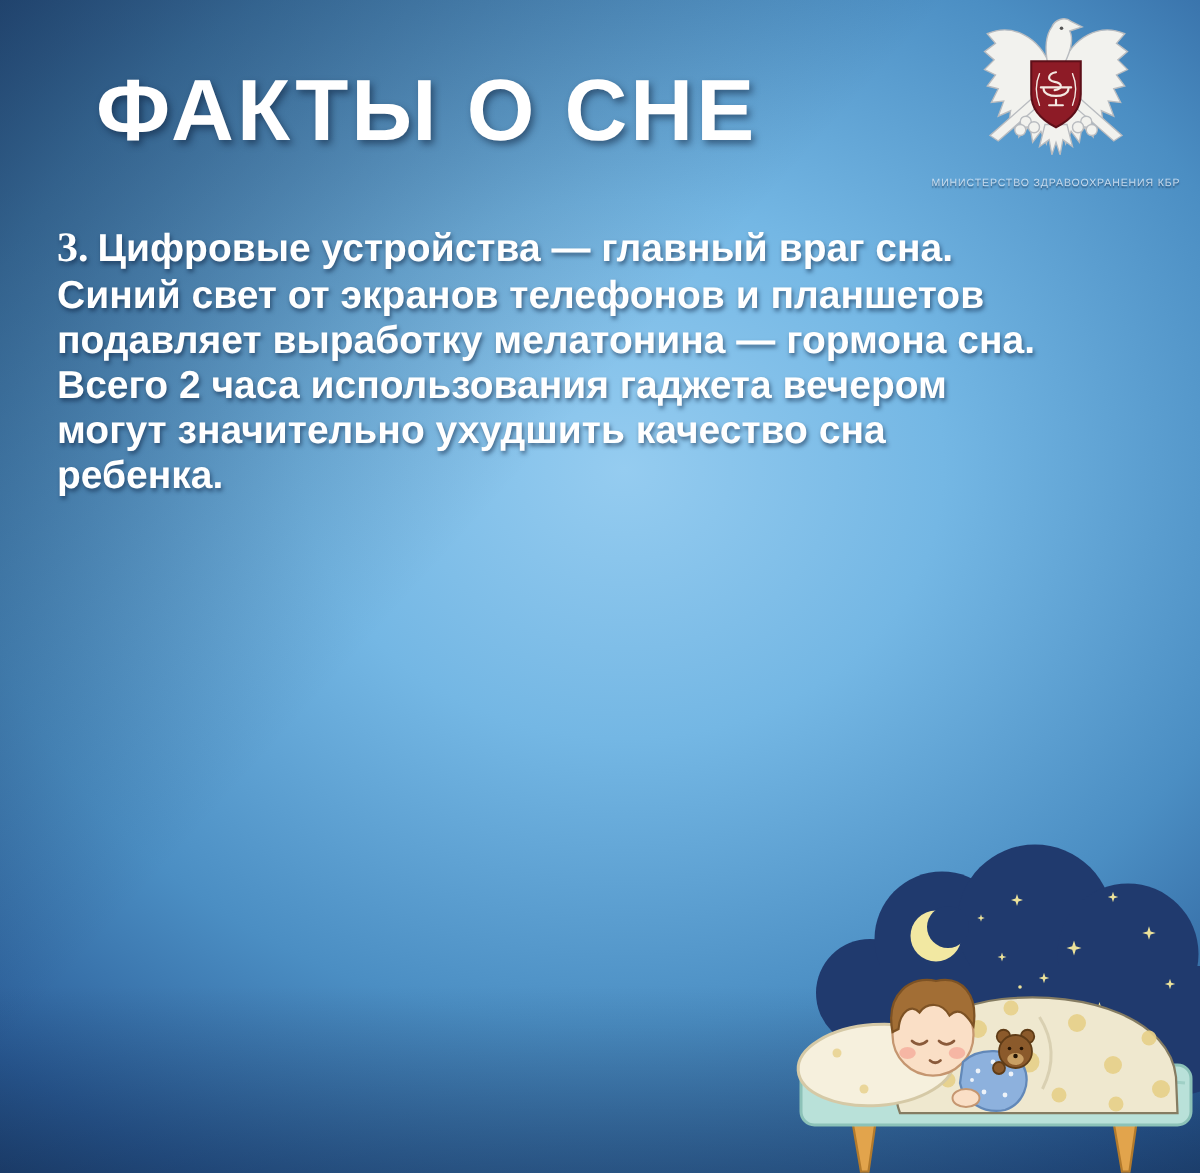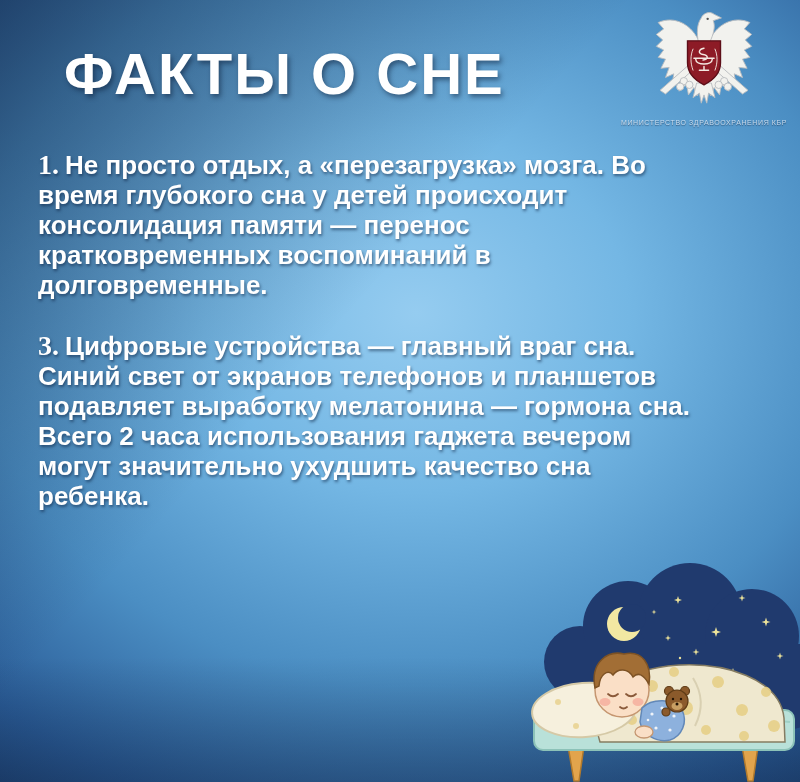--- a/index.html
+++ b/index.html
@@ -79,21 +79,20 @@
         <path d="M49,57 L71,57"></path>
         <path d="M60,66 L60,69 M55,70 L65,70"></path>
         <path d="M48,70 C45,62 45,54 48,47" stroke-width="1"></path>
         <path d="M72,70 C75,62 75,54 72,47" stroke-width="1"></path>
       </g>
     </svg>
     <div class="emblem-caption">МИНИСТЕРСТВО ЗДРАВООХРАНЕНИЯ КБР</div>
   </div>
 
   <div class="facts">
-    <p class="fact"><span class="num">1.</span><span>Не просто отдых, а «перезагрузка» мозга. Во время глубокого сна у детей происходит консолидация памяти — перенос кратковременных воспоминаний в долговременные.</span></p>
     <p class="fact"><span class="num">3.</span><span>Цифровые устройства — главный враг сна. Синий свет от экранов телефонов и планшетов подавляет выработку мелатонина — гормона сна. Всего 2 часа использования гаджета вечером могут значительно ухудшить качество сна ребенка.</span></p>
   </div>
 
   <svg class="illustration" viewBox="0 0 272 222" aria-hidden="true">
 
     <g fill="#203a6e">
       <circle cx="52" cy="102" r="36"></circle>
       <circle cx="100" cy="66" r="45"></circle>
       <circle cx="162" cy="55" r="52"></circle>
       <circle cx="224" cy="76" r="47"></circle>

